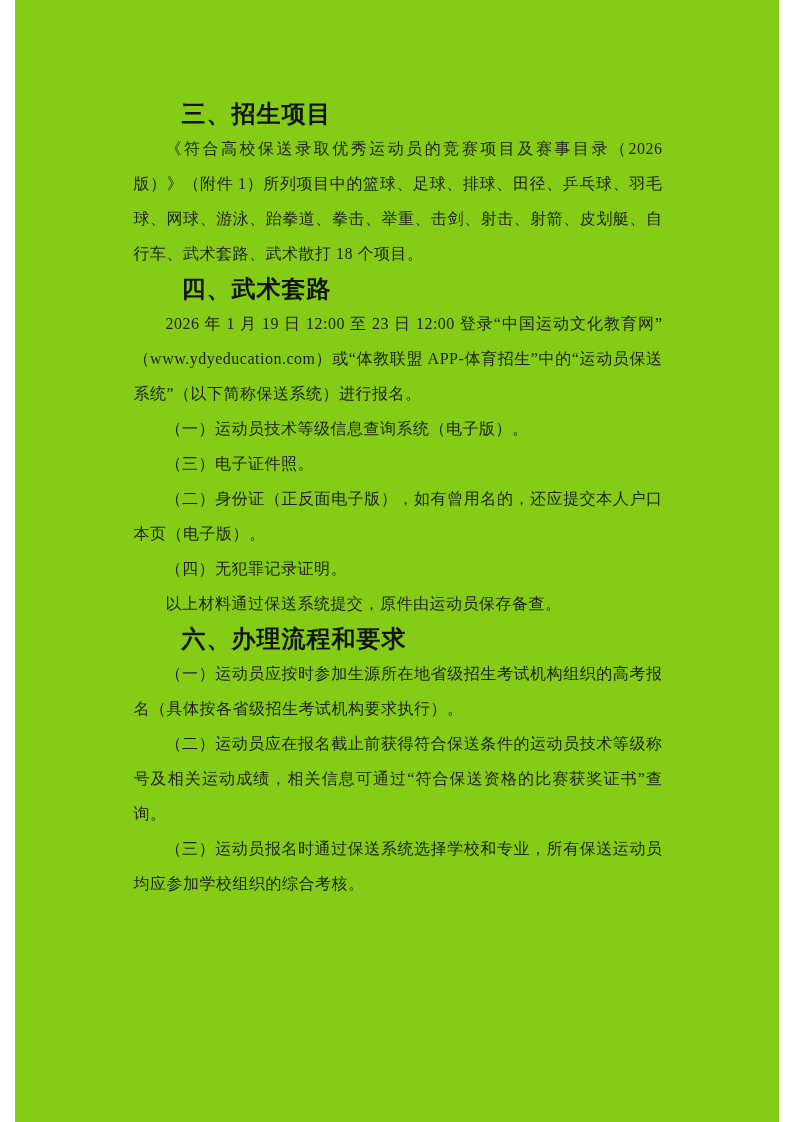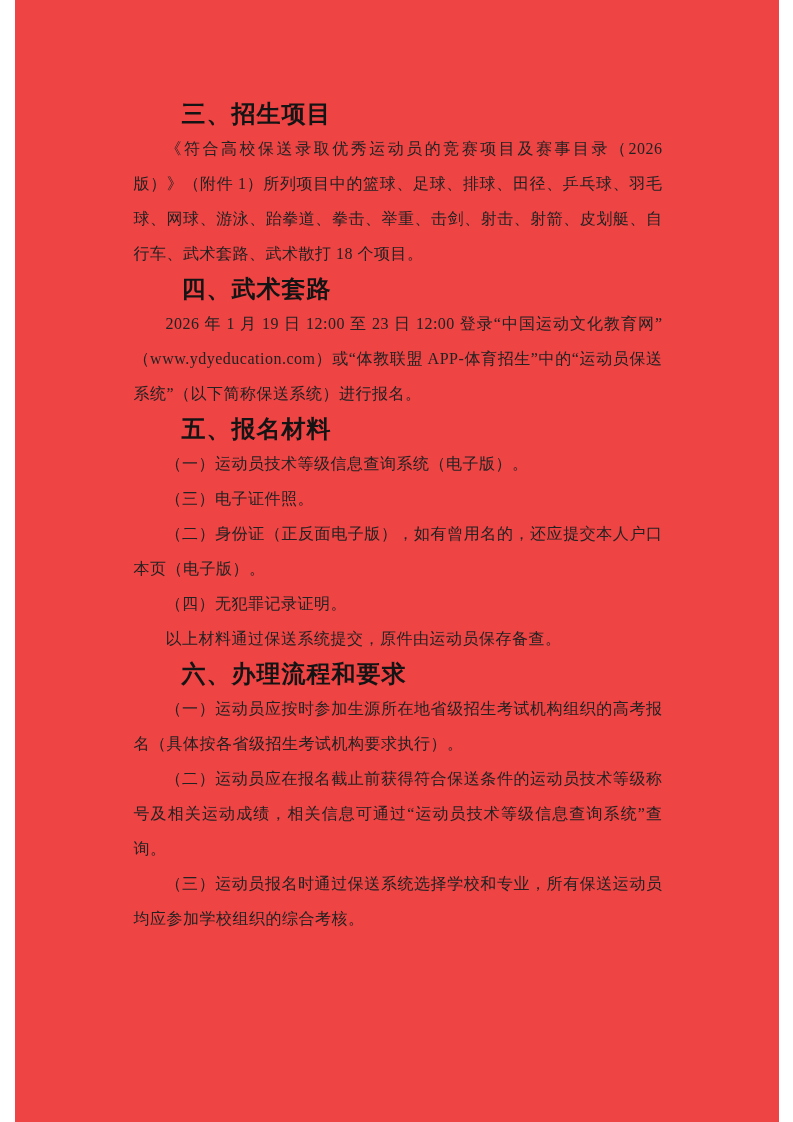--- a/index.html
+++ b/index.html
@@ -5,21 +5,21 @@
   html, body {
     margin: 0;
     padding: 0;
     background: #ffffff;
   }
   .page {
     position: relative;
     width: 764px;
     height: 1122px;
     margin: 0 auto;
-    background: #ef4444;
+    background: #84cc16;
     box-sizing: border-box;
     padding: 96px 116px 0 119px;
     overflow: hidden;
     color: #1f1f1f;
   }
   .section {
     margin: 0;
   }
   .section-heading {
     font-family: "Liberation Sans", "DejaVu Sans", sans-serif;
@@ -51,28 +51,27 @@
     <h2 class="section-heading">三、招生项目</h2>
     <p class="body-para">《符合高校保送录取优秀运动员的竞赛项目及赛事目录（2026 版）》（附件 1）所列项目中的篮球、足球、排球、田径、乒乓球、羽毛球、网球、游泳、跆拳道、拳击、举重、击剑、射击、射箭、皮划艇、自行车、武术套路、武术散打 18 个项目。</p>
   </section>
 
   <section class="section">
     <h2 class="section-heading">四、武术套路</h2>
     <p class="body-para">2026 年 1 月 19 日 12:00 至 23 日 12:00 登录“中国运动文化教育网”（www.ydyeducation.com）或“体教联盟 APP-体育招生”中的“运动员保送系统”（以下简称保送系统）进行报名。</p>
   </section>
 
   <section class="section">
-    <h2 class="section-heading">五、报名材料</h2>
     <p class="body-para">（一）运动员技术等级信息查询系统（电子版）。</p>
     <p class="body-para">（三）电子证件照。</p>
     <p class="body-para">（二）身份证（正反面电子版），如有曾用名的，还应提交本人户口本页（电子版）。</p>
     <p class="body-para">（四）无犯罪记录证明。</p>
     <p class="body-para">以上材料通过保送系统提交，原件由运动员保存备查。</p>
   </section>
 
   <section class="section">
     <h2 class="section-heading">六、办理流程和要求</h2>
     <p class="body-para">（一）运动员应按时参加生源所在地省级招生考试机构组织的高考报名（具体按各省级招生考试机构要求执行）。</p>
-    <p class="body-para">（二）运动员应在报名截止前获得符合保送条件的运动员技术等级称号及相关运动成绩，相关信息可通过“运动员技术等级信息查询系统”查询。</p>
+    <p class="body-para">（二）运动员应在报名截止前获得符合保送条件的运动员技术等级称号及相关运动成绩，相关信息可通过“符合保送资格的比赛获奖证书”查询。</p>
     <p class="body-para">（三）运动员报名时通过保送系统选择学校和专业，所有保送运动员均应参加学校组织的综合考核。</p>
   </section>
 
 </div>
 
 </body></html>

